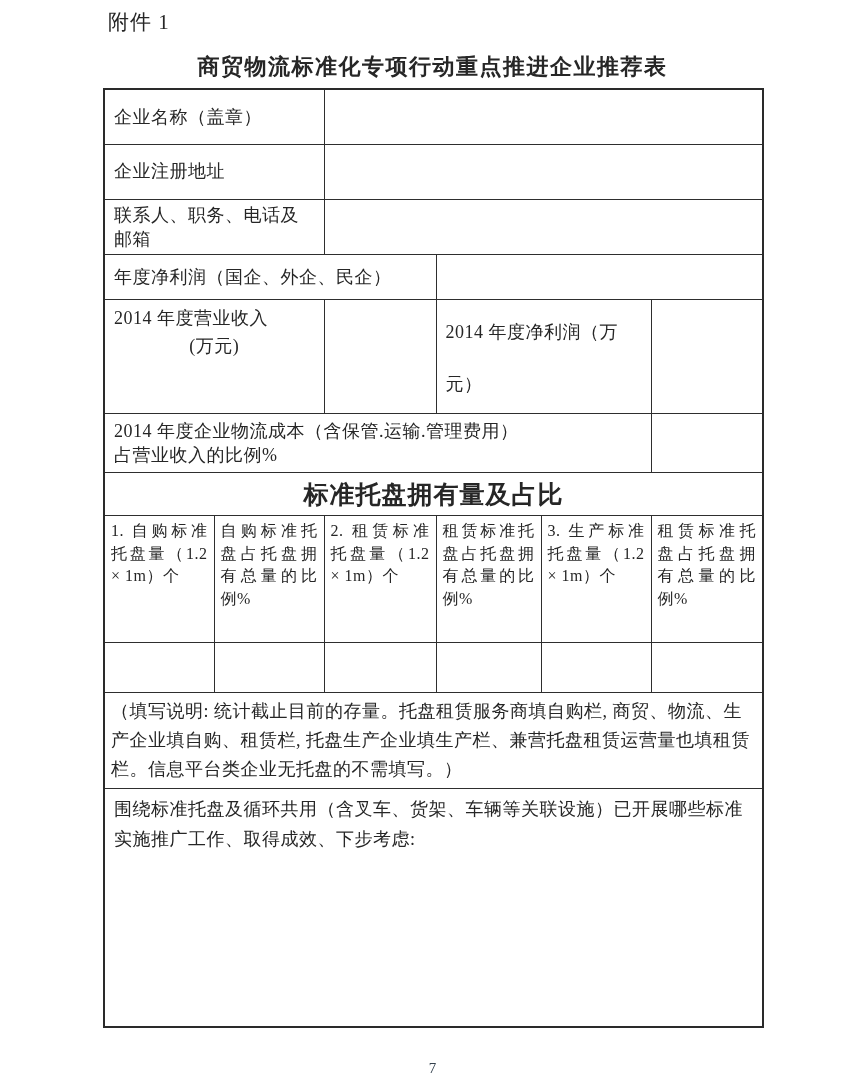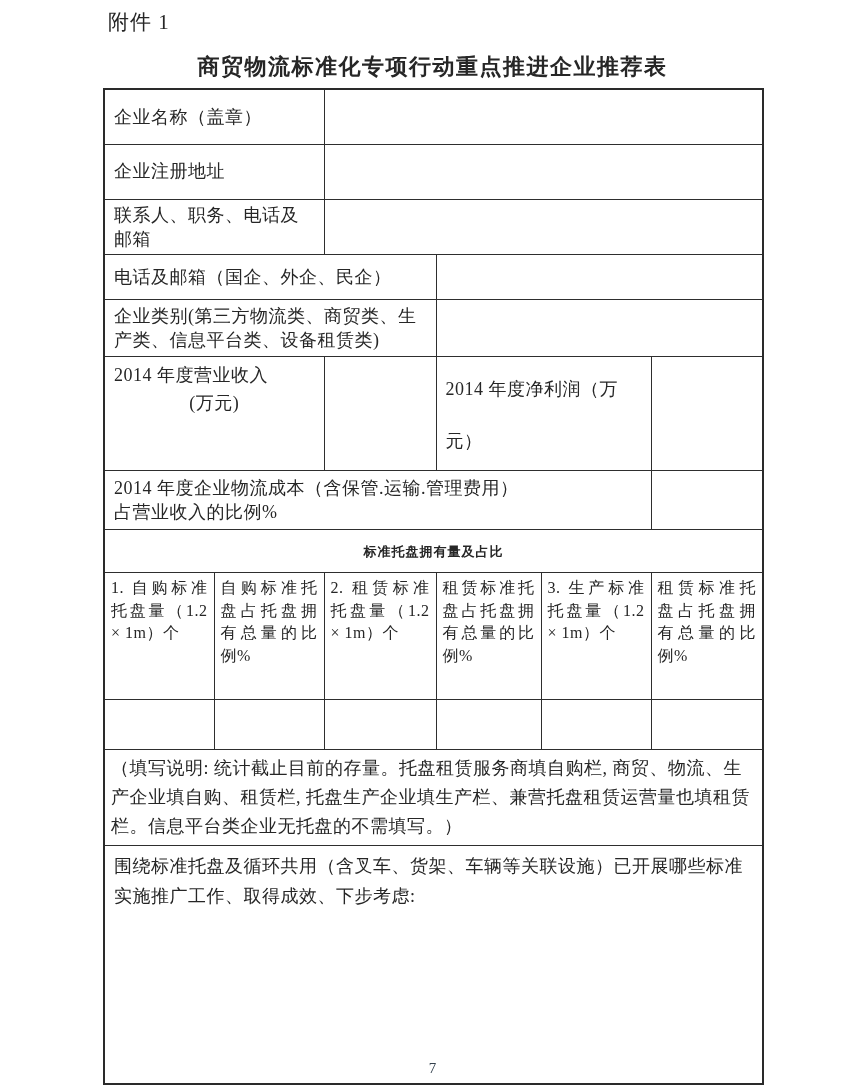--- a/index.html
+++ b/index.html
@@ -47,21 +47,21 @@
   tr.r8 td { height: 43px; }
   tr.r9 td { height: 127px; }
   tr.r10 td { height: 50px; }
   tr.r11 td { height: 90px; }
   tr.r12 td { height: 239px; }
 
   td.cell-top { vertical-align: top; padding-top: 6px; }
   .line2-center { text-align: center; margin-top: 4px; }
   td.profit-cell { vertical-align: top; line-height: 2.9; padding-top: 6px; }
   td.section-head {
-    text-align: center; font-weight: bold; font-size: 13px;
+    text-align: center; font-weight: bold; font-size: 25px;
     letter-spacing: 1px;
   }
   td.pallet-head {
     vertical-align: top; font-size: 16px; padding: 4px 6px;
     text-align: justify; line-height: 1.4; letter-spacing: 0.5px;
   }
   td.note-cell { line-height: 1.6; padding: 4px 6px; }
   td.answer-cell { vertical-align: top; padding-top: 6px; line-height: 1.65; }
 
   .page-number {
@@ -97,28 +97,24 @@
       <td colspan="2">企业注册地址</td>
       <td colspan="4"></td>
     </tr>
 
     <tr class="r3">
       <td colspan="2">联系人、职务、电话及邮箱</td>
       <td colspan="4"></td>
     </tr>
 
     <tr class="r4">
-      <td colspan="3">电话及邮箱（国企、外企、民企）</td>
+      <td colspan="3">年度净利润（国企、外企、民企）</td>
       <td colspan="3"></td>
     </tr>
 
-    <tr class="r5">
-      <td colspan="3">企业类别(第三方物流类、商贸类、生产类、信息平台类、设备租赁类)</td>
-      <td colspan="3"></td>
-    </tr>
 
     <tr class="r6">
       <td colspan="2" class="cell-top">
         <div>2014 年度营业收入</div>
         <div class="line2-center">(万元)</div>
       </td>
       <td></td>
       <td colspan="2" class="profit-cell">2014 年度净利润（万元）</td>
       <td></td>
     </tr>

